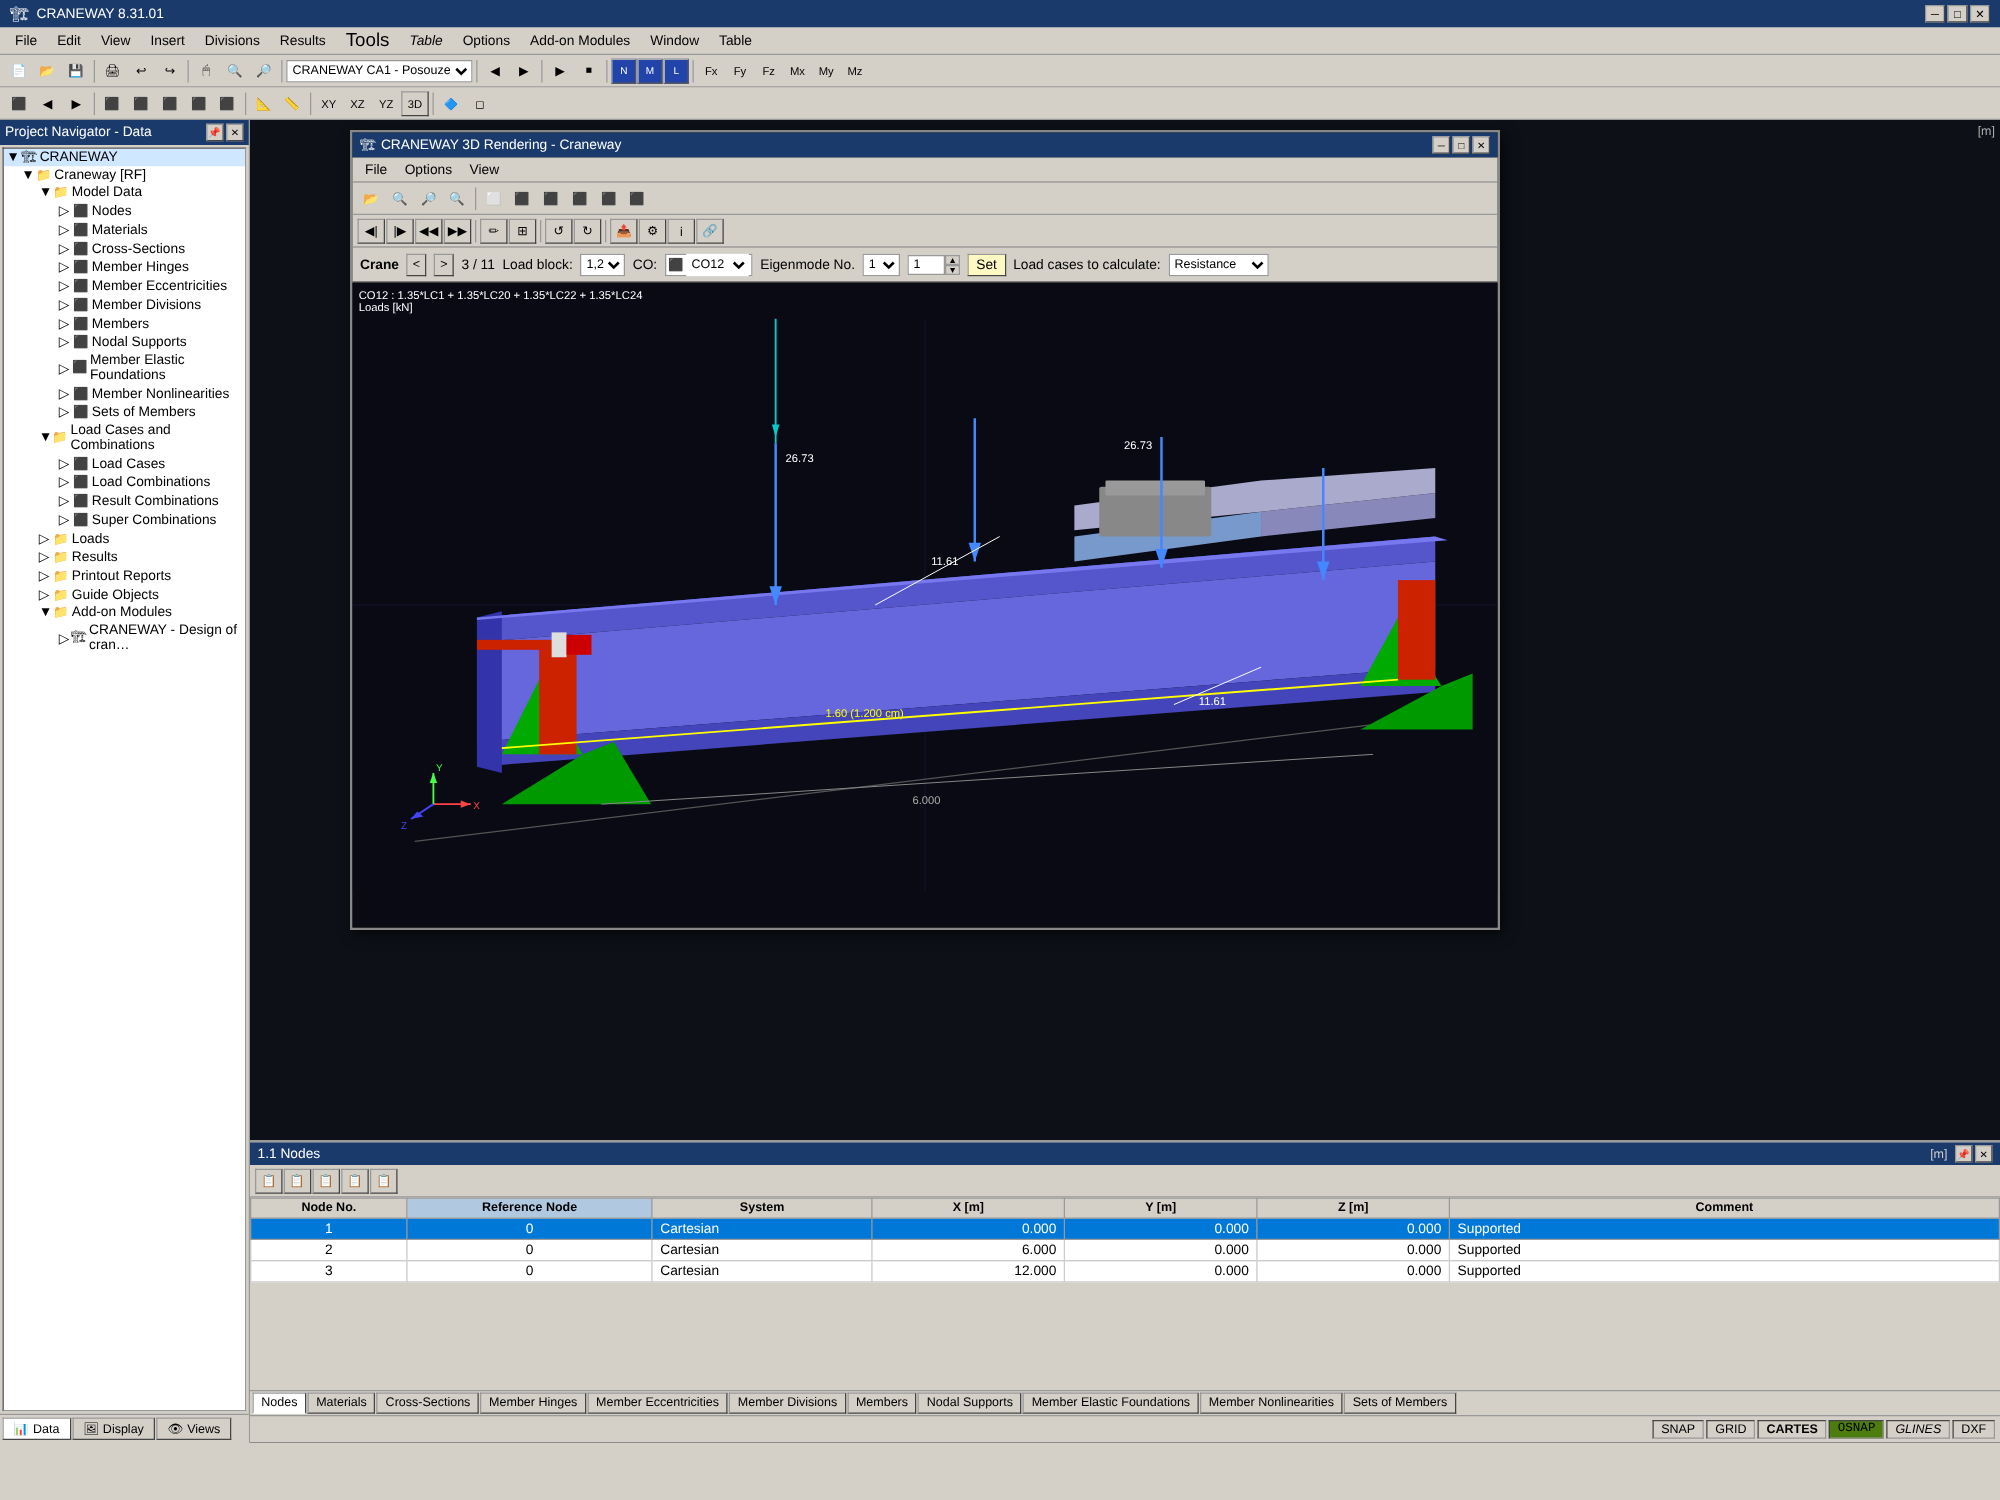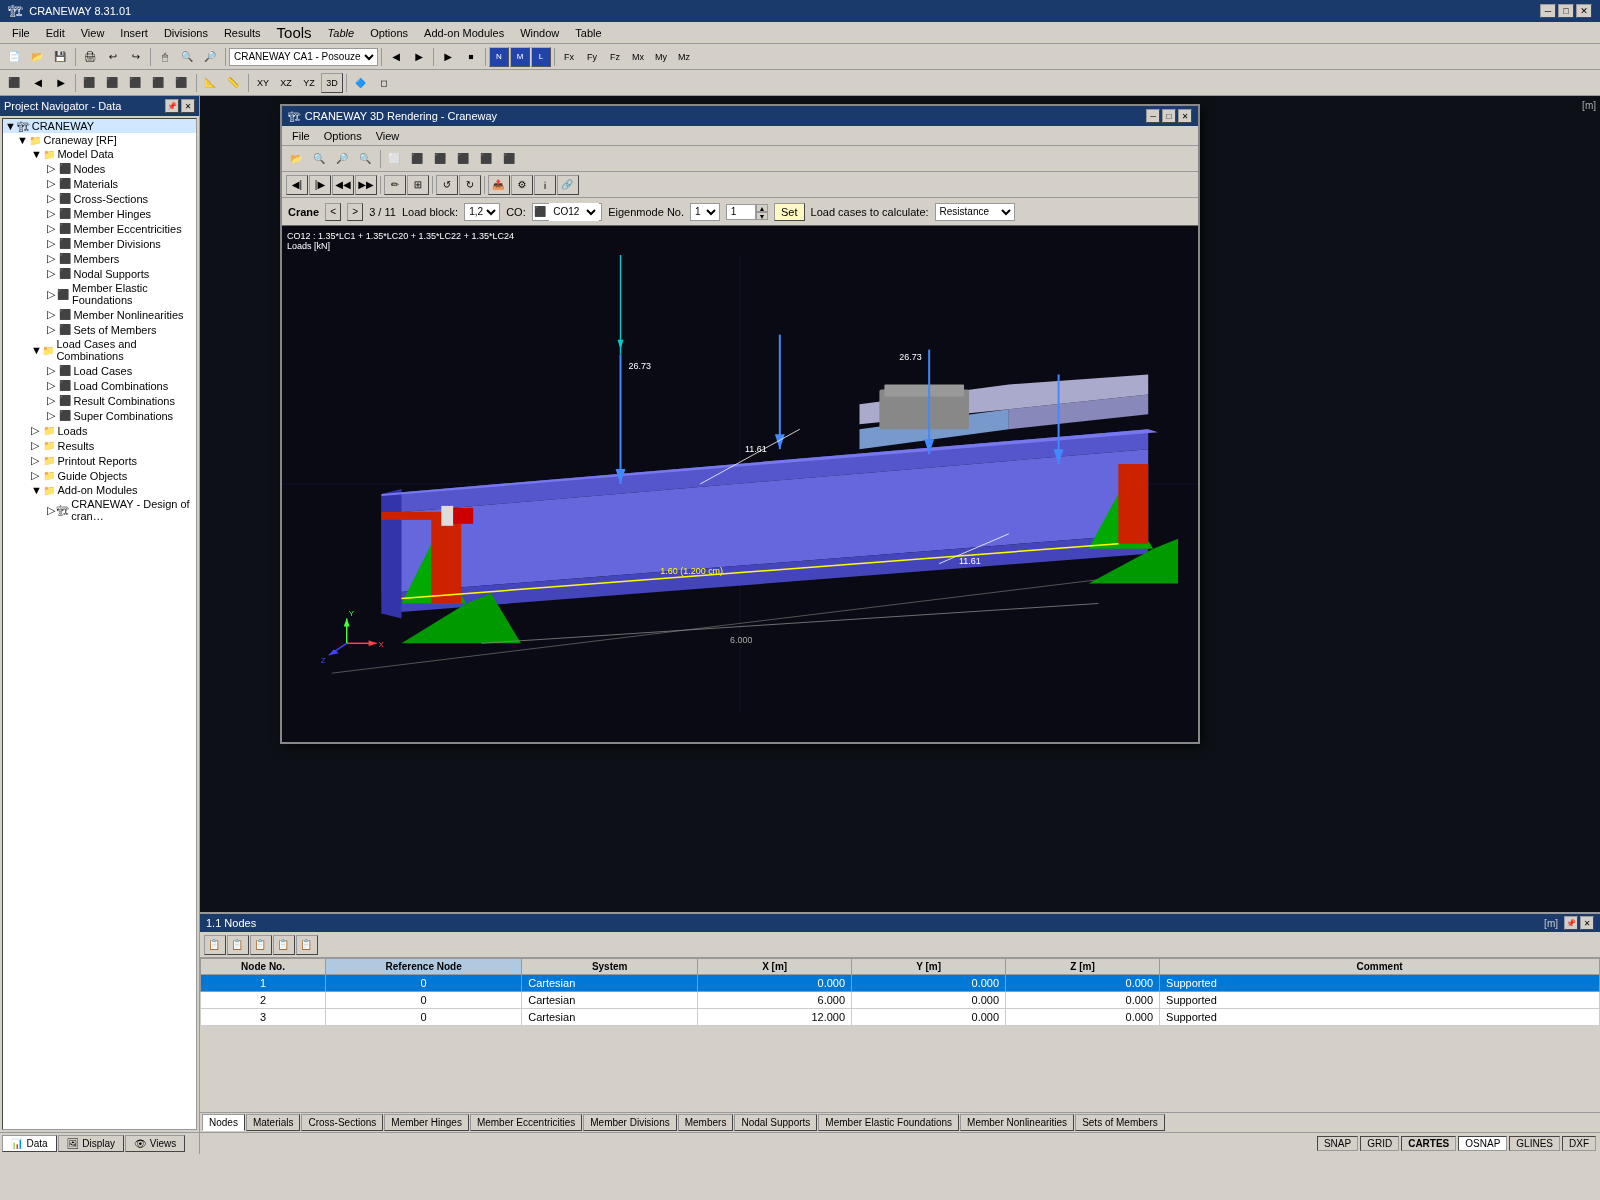--- a/index.html
+++ b/index.html
@@ -523,21 +523,21 @@
           <button style="padding:2px 6px;background:#d4d0c8;border:1px outset #999;font-size:10px;cursor:pointer;white-space:nowrap;">Member Elastic Foundations</button>
           <button style="padding:2px 6px;background:#d4d0c8;border:1px outset #999;font-size:10px;cursor:pointer;white-space:nowrap;">Member Nonlinearities</button>
           <button style="padding:2px 6px;background:#d4d0c8;border:1px outset #999;font-size:10px;cursor:pointer;white-space:nowrap;">Sets of Members</button>
         </div>
       </div>
 
       <div style="height:22px; background:#d4d0c8; border-top:1px solid #999; display:flex; align-items:center; padding:0 4px; gap:2px; flex-shrink:0; justify-content:flex-end;">
         <button style="padding:1px 6px;border:1px inset #999;background:#d4d0c8;font-size:10px;cursor:pointer;">SNAP</button>
         <button style="padding:1px 6px;border:1px inset #999;background:#d4d0c8;font-size:10px;cursor:pointer;">GRID</button>
         <button style="padding:1px 6px;border:1px inset #999;background:#d4d0c8;font-size:10px;cursor:pointer;font-weight:bold;">CARTES</button>
-        <button style="padding:1px 6px;border:1px inset #999;background:#ffffff;font-size:10px;cursor:pointer;">OSNAP</button>
-        <button style="padding:1px 6px;border:1px inset #999;background:#d4d0c8;font-size:10px;cursor:pointer;">GLINES</button>
+        <button style="padding:1px 6px;border:1px inset #999;background:#4d7c0f;font-size:10px;cursor:pointer;font-family:Liberation Mono, monospace;">OSNAP</button>
+        <button style="padding:1px 6px;border:1px inset #999;background:#d4d0c8;font-size:10px;cursor:pointer;font-style:italic;">GLINES</button>
         <button style="padding:1px 6px;border:1px inset #999;background:#d4d0c8;font-size:10px;cursor:pointer;">DXF</button>
       </div>
     </div>
 
   </div>
 
 </div>
 
 </body></html>

